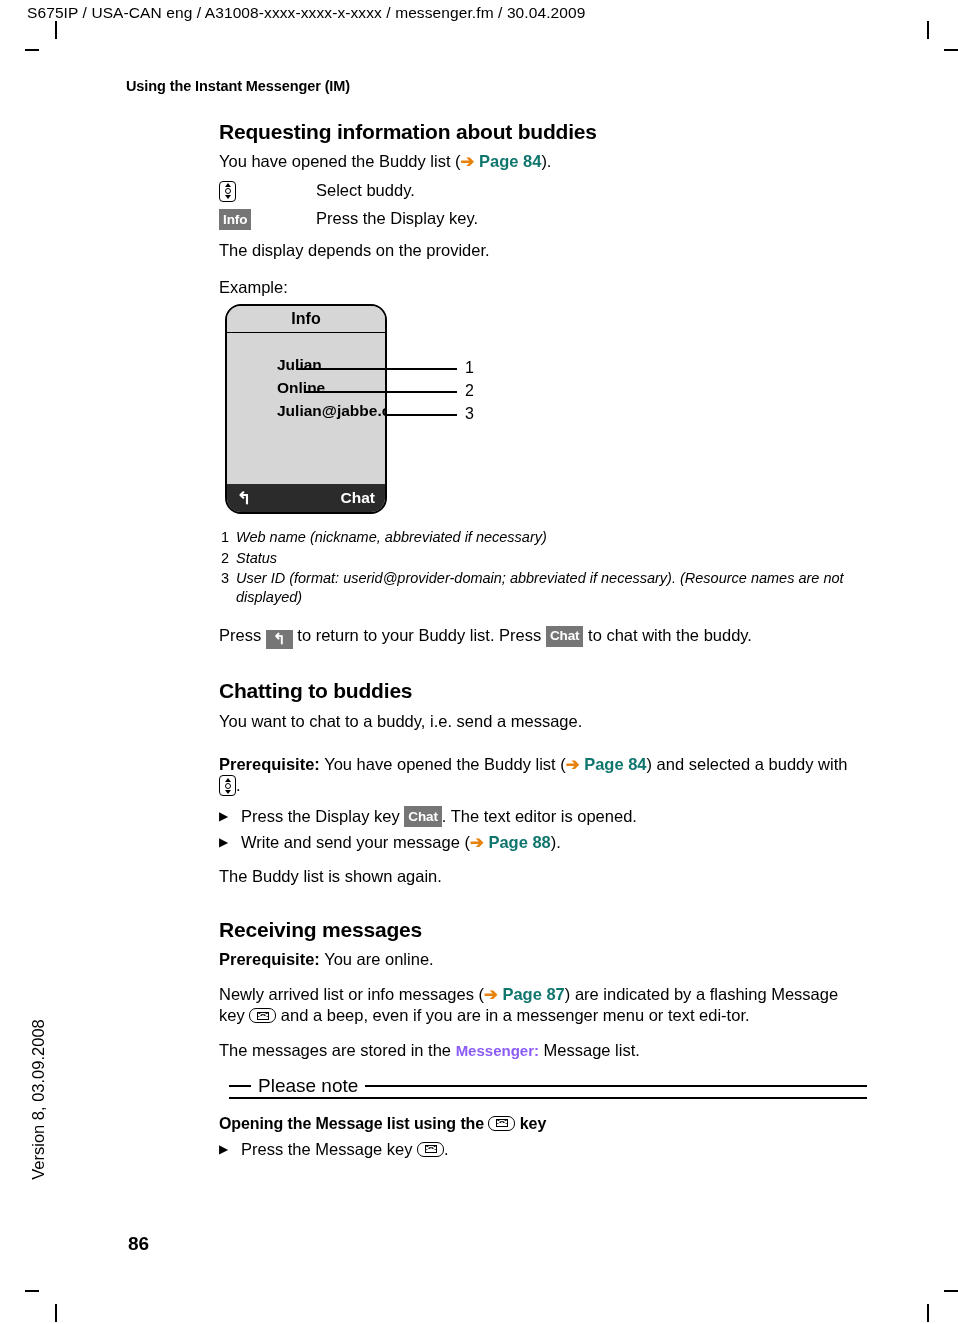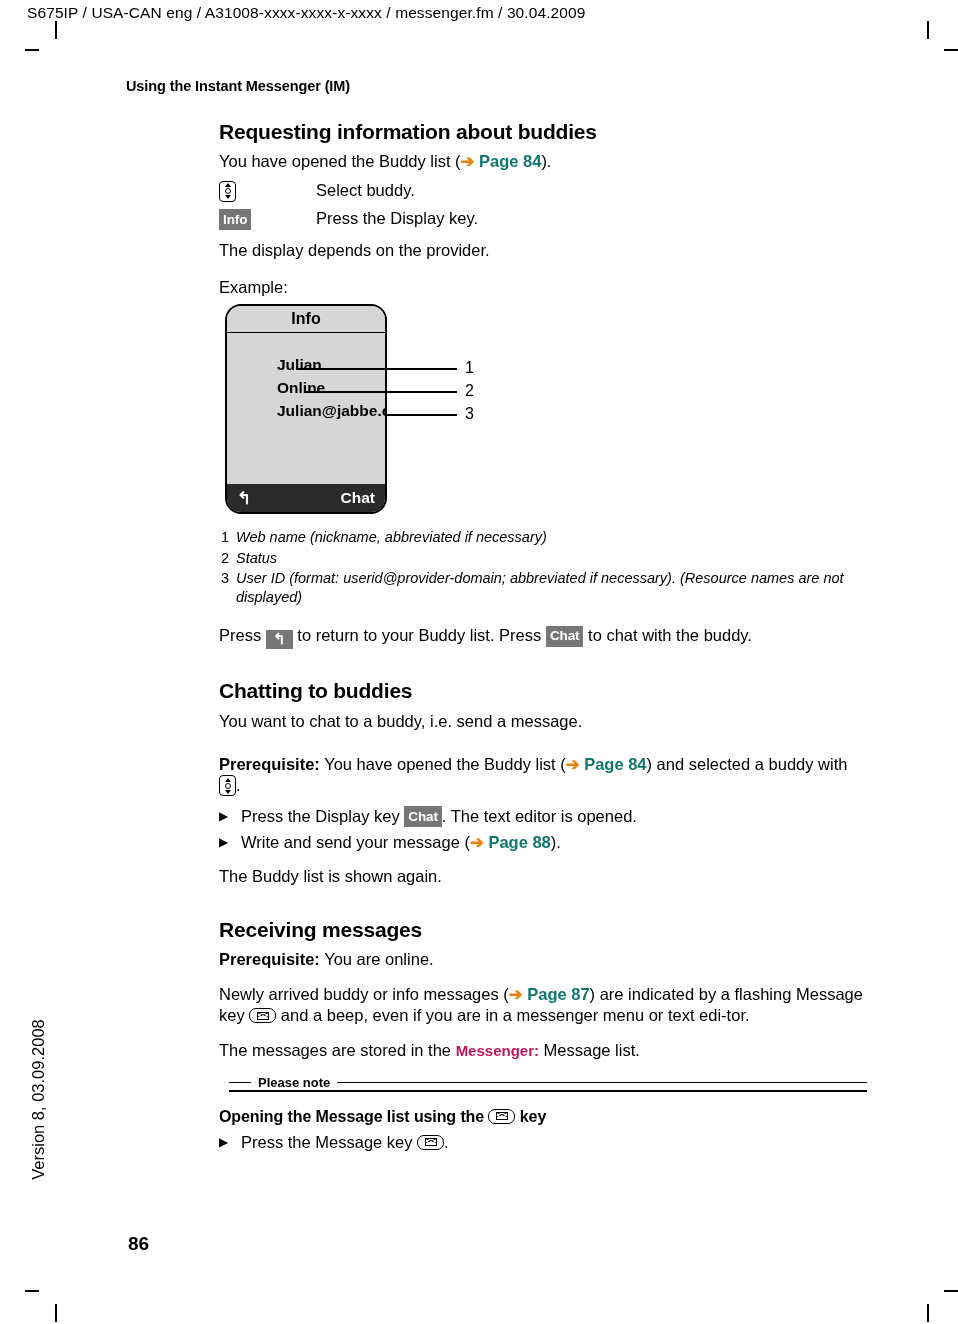--- a/index.html
+++ b/index.html
@@ -86,21 +86,21 @@
   }
   p.body {
     font-size: 16.5px;
     line-height: 1.3;
     margin: 0 0 7px 0;
   }
 
   .bold { font-weight: bold; }
   .ref { color: #0f766e; font-weight: bold; }
   .arrow-ref { color: #E8820C; font-weight: bold; }
-  .ui-term { color: #be185d; font-weight: bold; font-size: 15px; }
+  .ui-term { color: #8b5cf6; font-weight: bold; font-size: 15px; }
 
   
   .step-row {
     display: flex;
     align-items: flex-start;
     font-size: 16.5px;
     line-height: 1.3;
     margin-bottom: 6px;
   }
   .step-icon-cell { width: 97px; flex: 0 0 97px; padding-top: 1px; }
@@ -292,21 +292,21 @@
     position: relative;
     margin: 14px 0 8px 10px;
     width: 638px;
   }
   #note-head {
     display: flex;
     align-items: center;
     gap: 7px;
   }
   #note-head .rule-short { width: 22px; height: 1.8px; background: #000; }
-  #note-head .note-title { font-size: 13px; font-weight: bold; white-space: nowrap; }
+  #note-head .note-title { font-size: 19px; font-weight: normal; white-space: nowrap; }
   #note-head .rule-long { flex: 1 1 auto; height: 1.8px; background: #000; }
   #note-body {
     font-size: 16.5px;
     line-height: 1.3;
     padding: 4px 0 5px 4px;
   }
   #note-bottom-rule { height: 1.8px; background: #000; width: 100%; }
 </style>
 </head>
 <body>
@@ -417,21 +417,21 @@
 
   <p class="body" style="margin-bottom:31px;">The Buddy list is shown again.</p>
 
   <h2 class="section">Receiving messages</h2>
 
   <p class="body" style="margin-bottom:13px;">
     <span class="bold">Prerequisite:</span><span> You are online.</span>
   </p>
 
   <p class="body" style="margin-bottom:13px;">
-    <span>Newly arrived buddy or info messages (</span><span class="arrow-ref">➔</span>&nbsp;<span class="ref">Page 87</span><span>) are indicated by a flashing Message key </span><span class="msg-key"><i></i></span><span> and a beep, even if you are in a messenger menu or text edi-tor.</span>
+    <span>Newly arrived list or info messages (</span><span class="arrow-ref">➔</span>&nbsp;<span class="ref">Page 87</span><span>) are indicated by a flashing Message key </span><span class="msg-key"><i></i></span><span> and a beep, even if you are in a messenger menu or text edi-tor.</span>
   </p>
 
   <p class="body">
     <span>The messages are stored in the </span><span class="ui-term">Messenger:</span><span> Message list.</span>
   </p>
 
   <div id="note-box">
     <div id="note-head">
       <span class="rule-short"></span>
       <span class="note-title">Please note</span>

